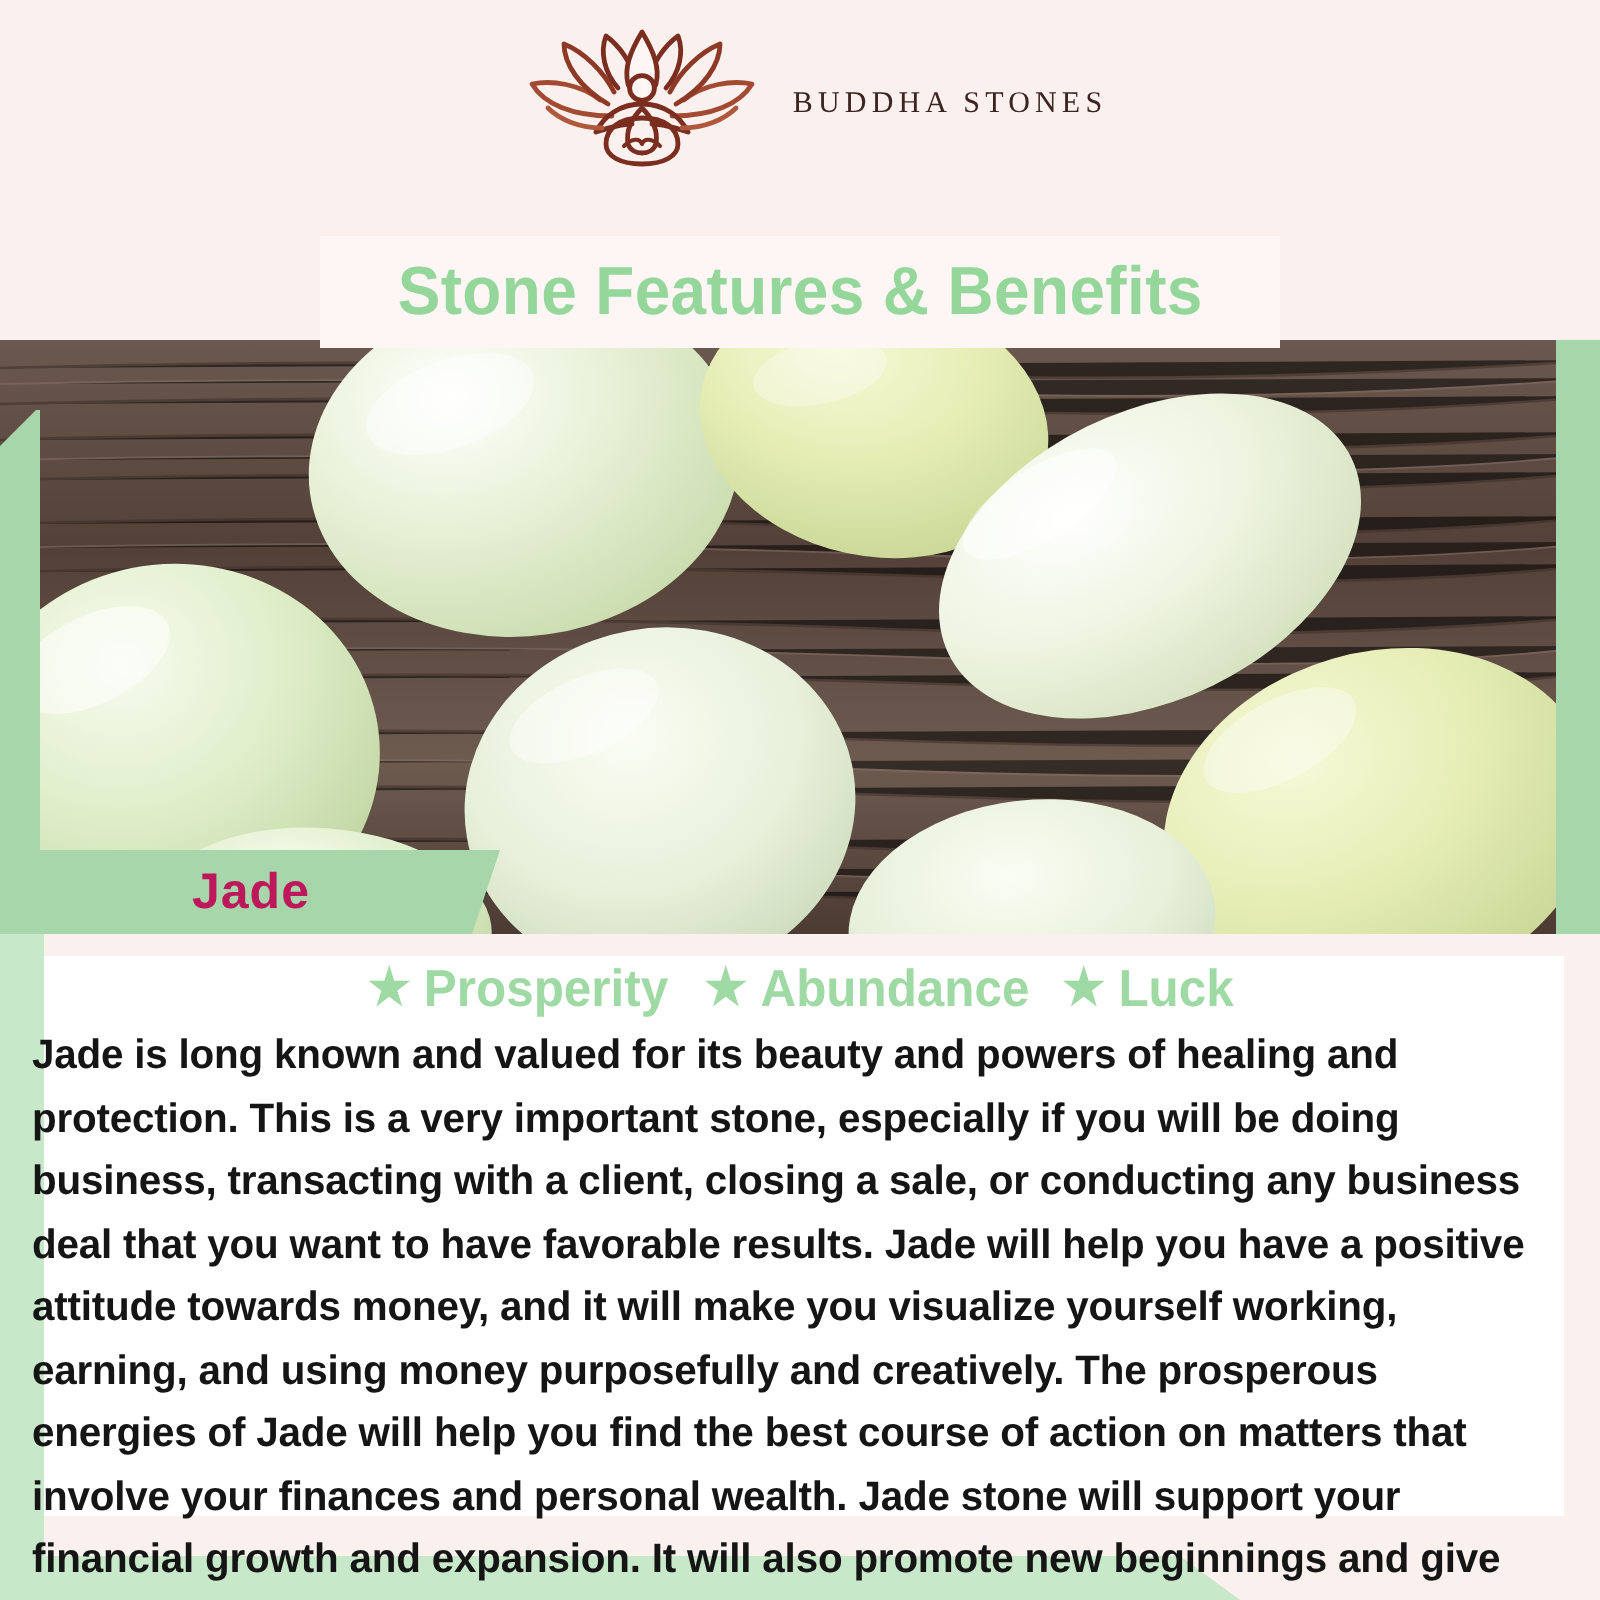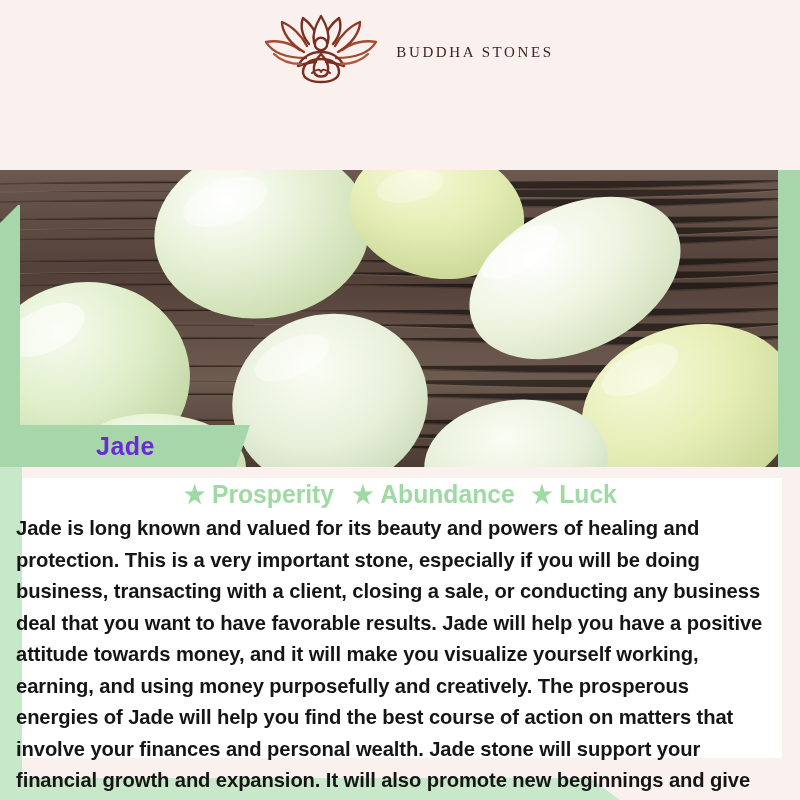--- a/index.html
+++ b/index.html
@@ -69,21 +69,21 @@
   .jade-band{
     position:absolute;left:0;top:425px;width:250px;height:42px;
     background:#a7d6aa;
     clip-path:polygon(0 0,250px 0,236px 42px,0 42px);
     z-index:5;
     display:flex;align-items:center;
   }
   .jade-text{
     margin-left:96px;
     font-family:"Liberation Sans","DejaVu Sans",sans-serif;
-    font-weight:bold;font-size:25px;color:#6d28d9;letter-spacing:0.5px;
+    font-weight:bold;font-size:25px;color:#be185d;letter-spacing:0.5px;
   }
 
   
   .lower{
     position:absolute;left:0;top:467px;width:800px;height:333px;
     background:#faf0ee;z-index:3;
   }
   .lower-white{
     position:absolute;left:18px;top:11px;width:764px;height:280px;
     background:#ffffff;
@@ -242,20 +242,23 @@
 
         <ellipse cx="690" cy="242" rx="110" ry="86" fill="url(#jadeY)" transform="rotate(-16 690 242)"></ellipse>
         <ellipse cx="640" cy="200" rx="42" ry="20" fill="#ffffff" opacity="0.35" transform="rotate(-28 640 200)"></ellipse>
 
         <ellipse cx="516" cy="292" rx="92" ry="62" fill="url(#jadeC)" transform="rotate(-6 516 292)"></ellipse>
         <ellipse cx="160" cy="292" rx="86" ry="48" fill="url(#jadeB)" transform="rotate(4 160 292)"></ellipse>
       </g>
     </svg>
   </div>
 
+  <div class="title-band">
+    <span class="title-text">Stone Features &amp; Benefits</span>
+  </div>
 
   <div class="jade-band">
     <span class="jade-text">Jade</span>
   </div>
 
   <div class="lower">
     <div class="lower-white"></div>
     <div class="left-green-block"></div>
     <div class="bottom-green"></div>
   </div>

